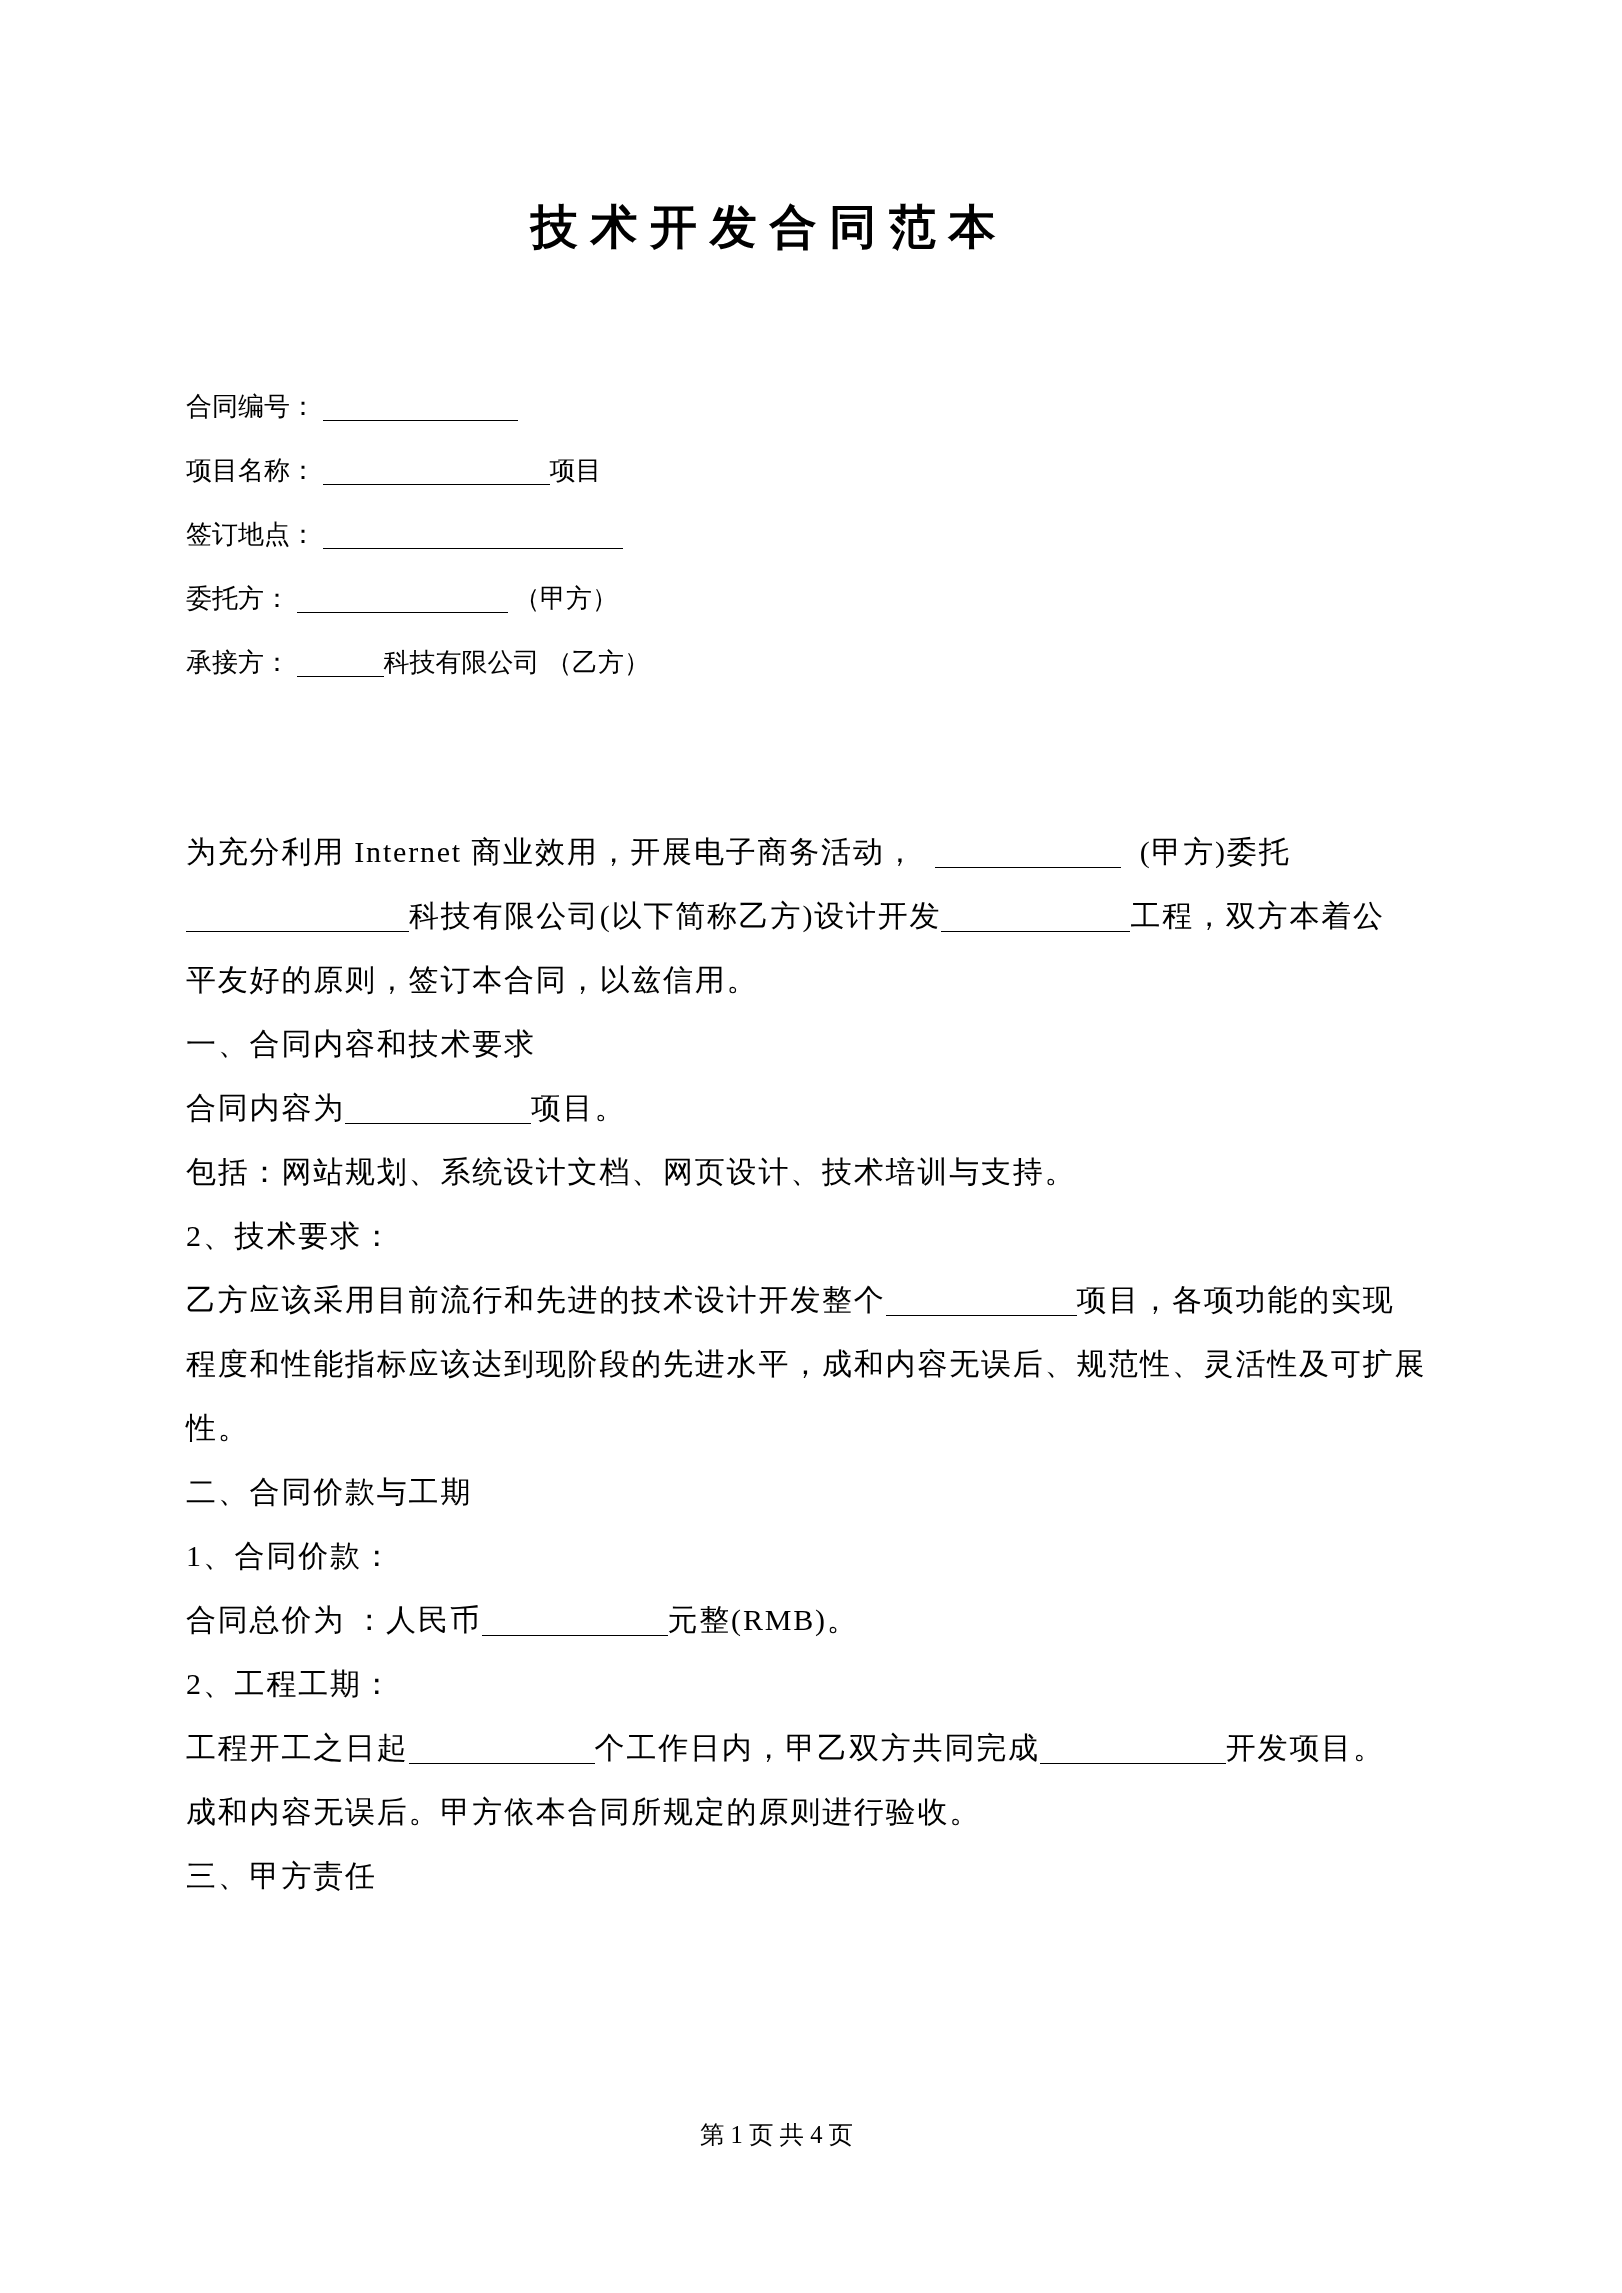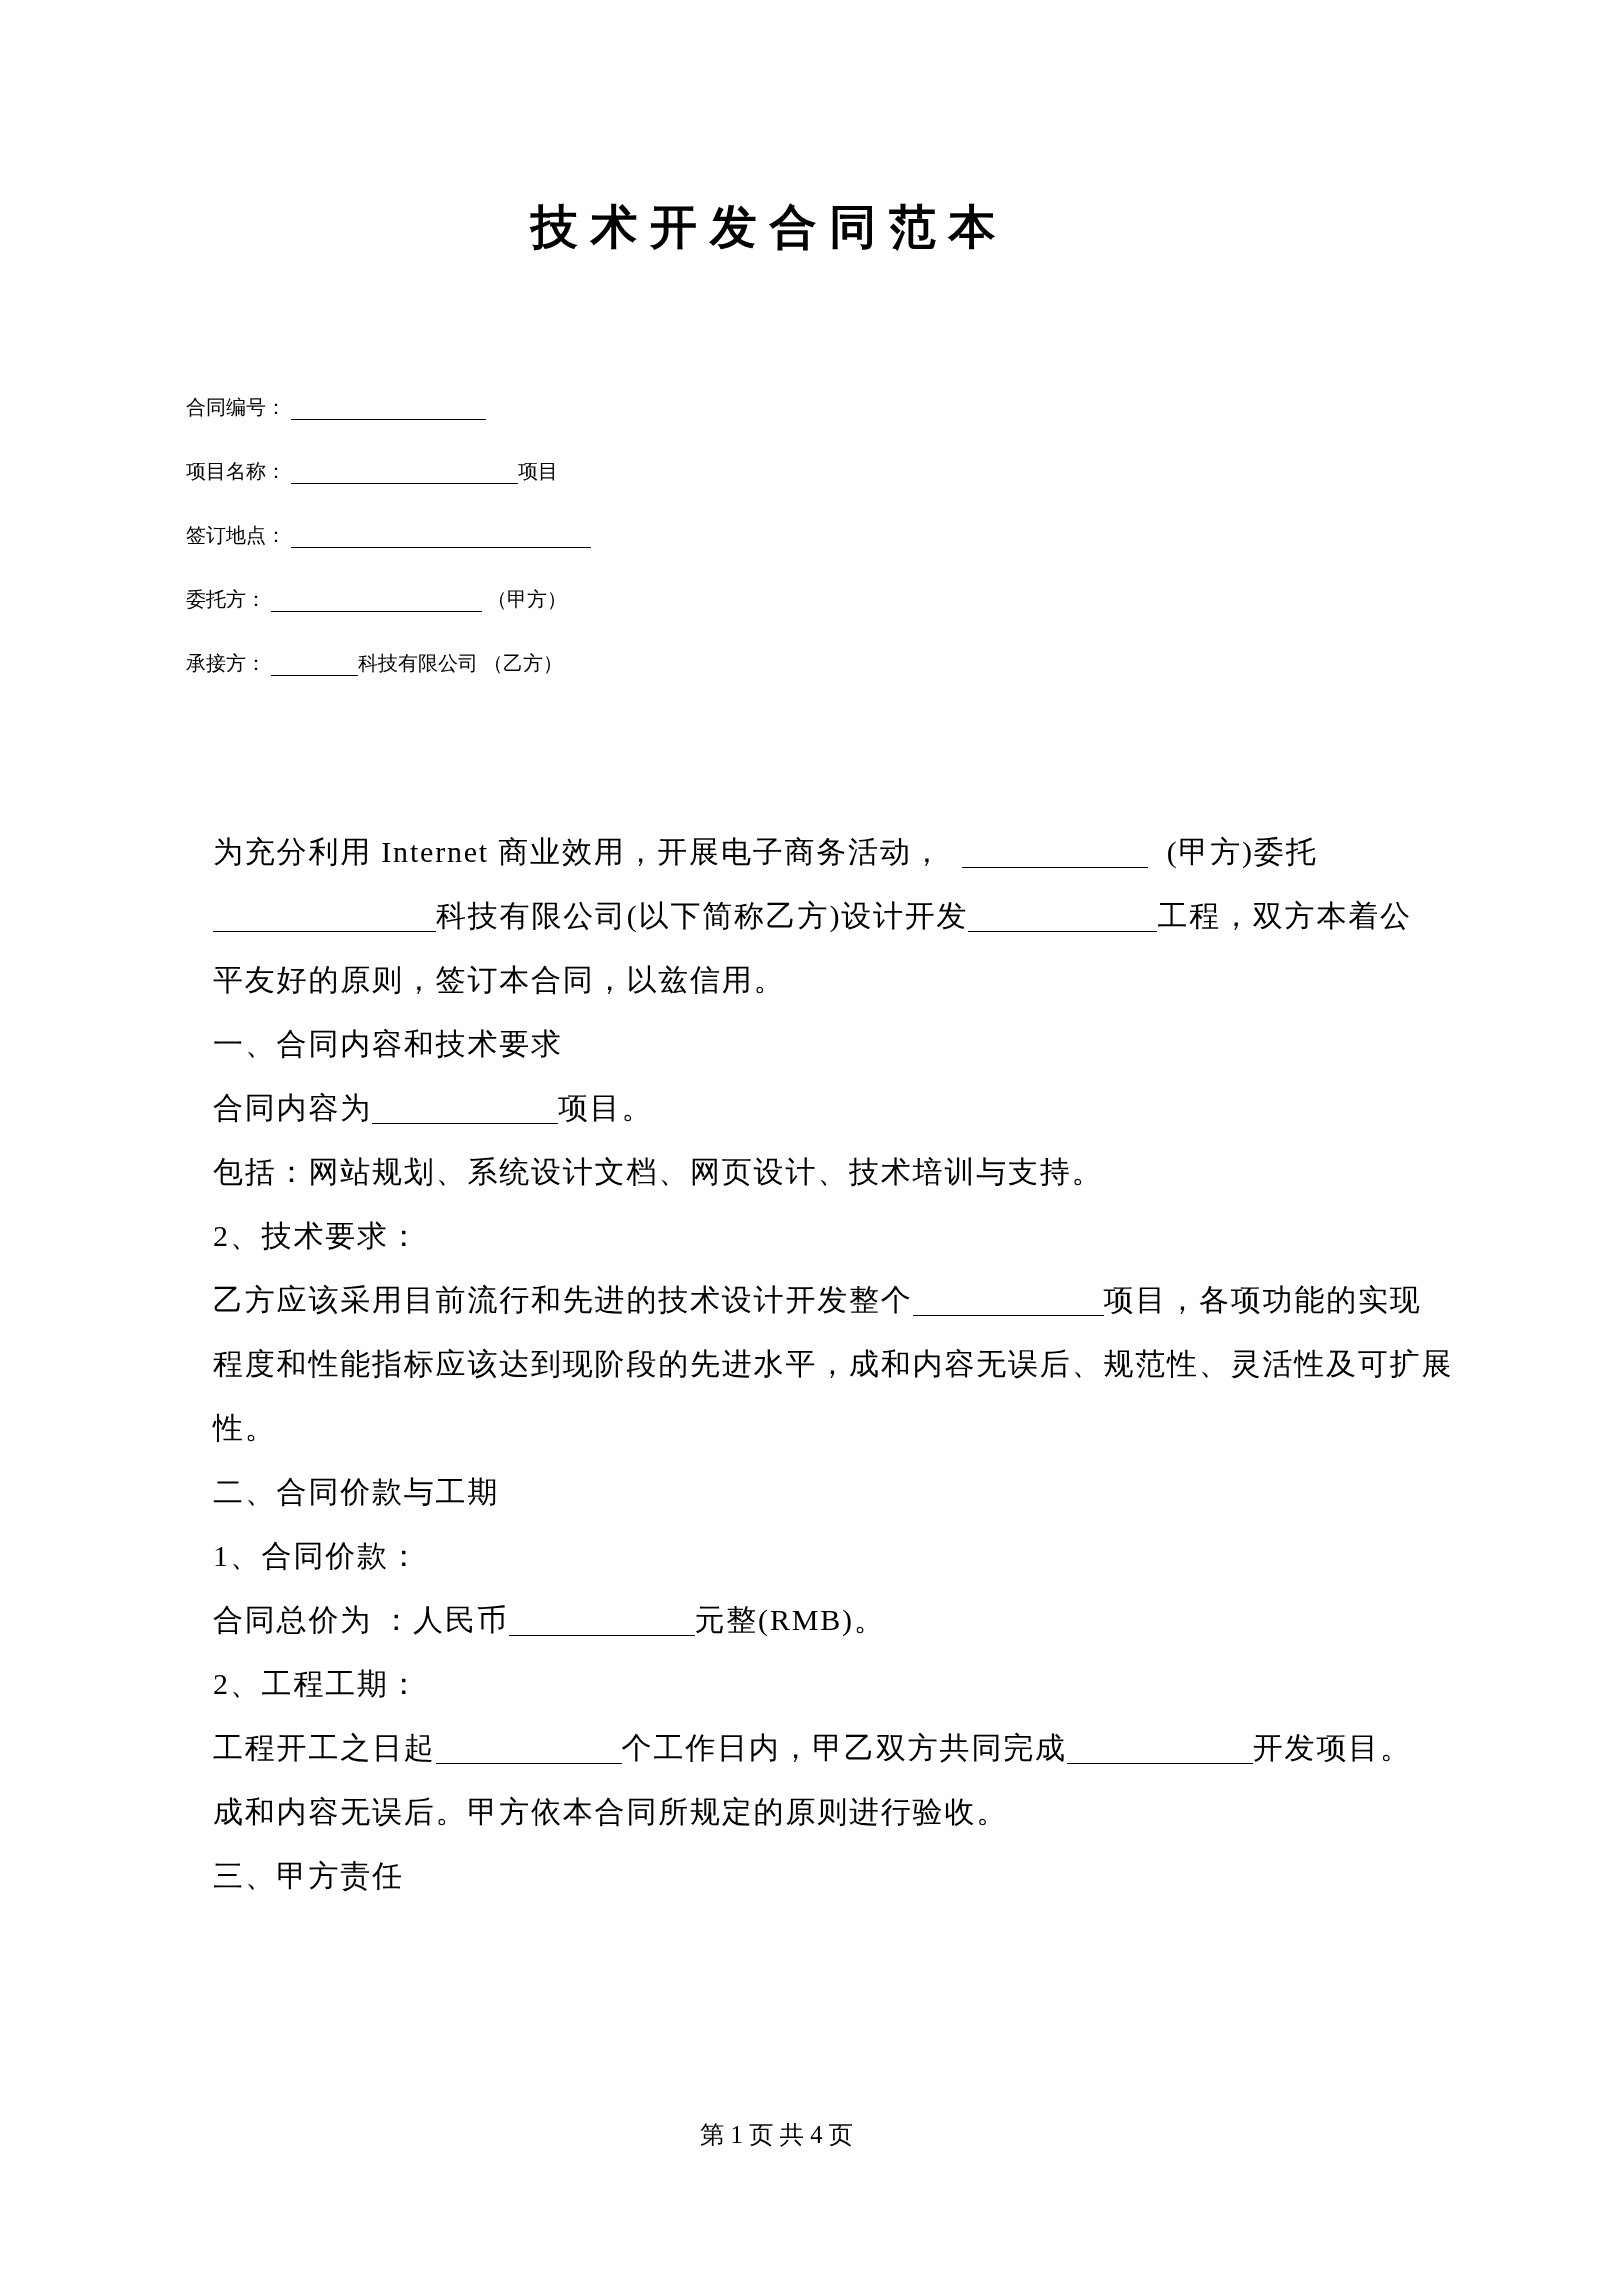--- a/index.html
+++ b/index.html
@@ -27,36 +27,35 @@
     white-space: pre;
   }
   .header-fields {
     position: absolute;
     left: 186px;
     top: 375px;
   }
   .field-row {
     height: 64px;
     line-height: 64px;
-    font-size: 20px;
+    font-size: 26px;
     white-space: pre;
   }
   .doc-body {
     position: absolute;
     left: 186px;
     top: 820px;
     width: 1298px;
   }
   .body-line {
     height: 64px;
     line-height: 64px;
     font-size: 30px;
     letter-spacing: 1.8px;
     white-space: pre;
-    margin-left: 27px;
   }
   .blank {
     display: inline-block;
     height: 3.6px;
     border-bottom: 1.8px solid #000000;
     vertical-align: -5.5px;
   }
   .page-footer {
     position: absolute;
     top: 2118px;

